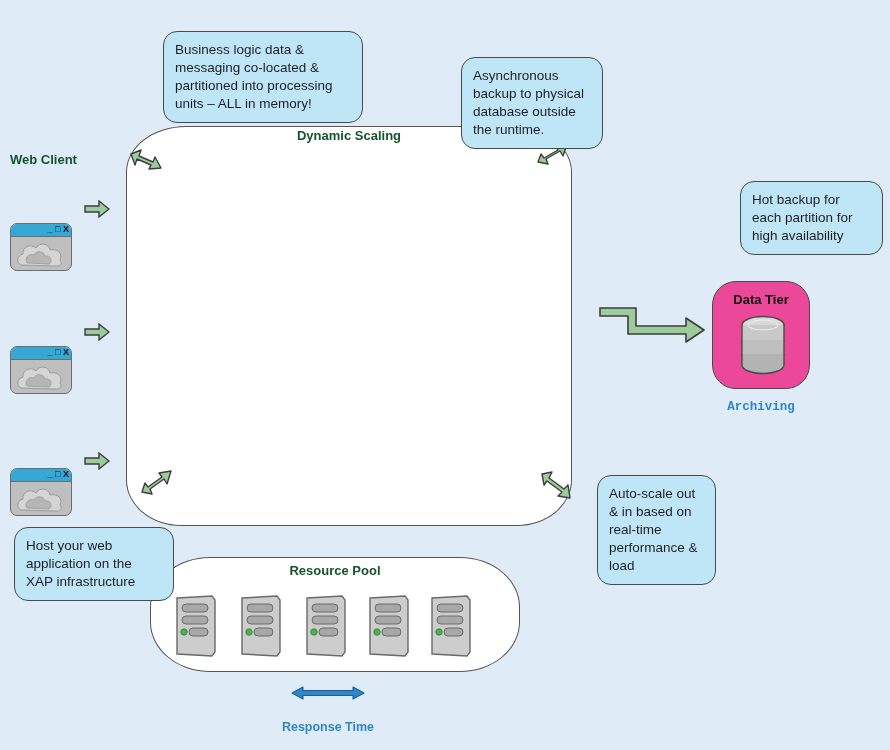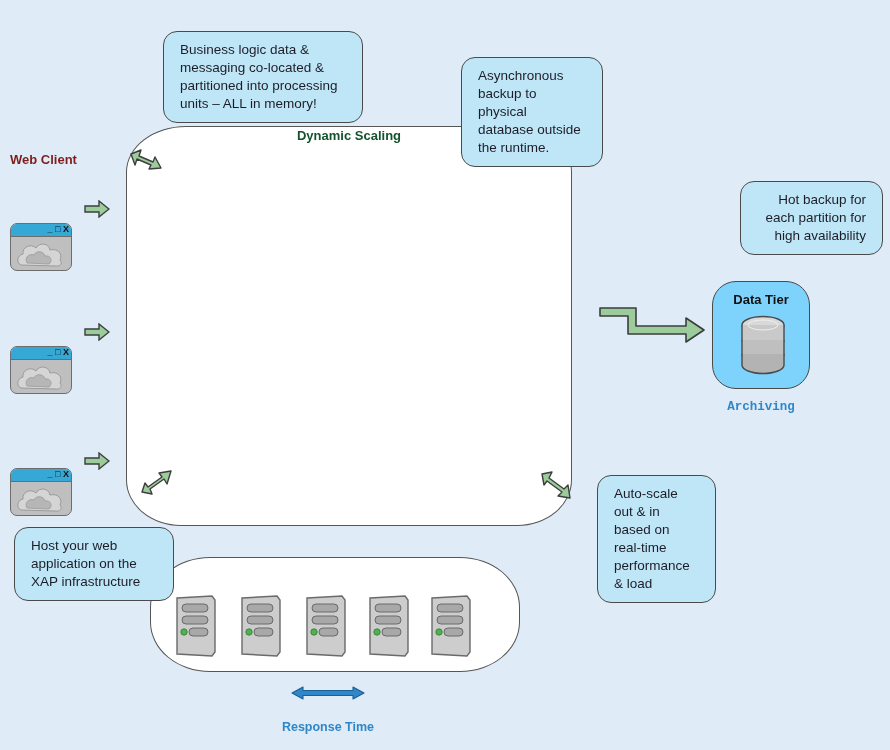--- a/index.html
+++ b/index.html
@@ -14,34 +14,34 @@
 
   
   .callout{
     position:absolute;
     background:#bfe6f7;
     border:1.6px solid #4a4a4a;
     border-radius:14px;
     color:#1d1d28;
     font-size:13.5px;
     line-height:18px;
-    padding:9px 16px;
+    padding:9px 11px;
     box-sizing:border-box;
     z-index:40;
   }
   .callout .tail{
     position:absolute;
     width:0;height:0;
     z-index:41;
   }
 
   
   .card{
     position:absolute;
-    background:#7dd3fc;
+    background:#ec4899;
     border:1.5px solid #4a4a4a;
     border-radius:22px;
     box-sizing:border-box;
   }
   .card-title{
     position:absolute;
     left:0;right:0;
     text-align:center;
     font-weight:bold;
     font-size:12.5px;
@@ -91,21 +91,21 @@
   .browser .ctrls{
     position:absolute;right:3px;top:0px;height:12px;
     font-size:9px;line-height:12px;color:#111;font-weight:bold;
     letter-spacing:0px;
   }
   .browser .cloud{
     position:absolute;left:4px;top:15px;width:54px;height:30px;
   }
 
   .webclient-label{
-    position:absolute;font-weight:bold;font-size:13px;color:#7f1d1d;text-align:center;
+    position:absolute;font-weight:bold;font-size:13px;color:#14532d;text-align:center;
   }
 
   
   .garrow{position:absolute;}
   .blue-label{
     position:absolute;text-align:center;font-weight:bold;
     font-size:12.5px;color:#2f86c8;
   }
   .server{position:absolute;width:44px;height:64px;}
 </style>
@@ -300,20 +300,21 @@
       <ellipse cx="25" cy="11" rx="21" ry="8.5" fill="#d9d9d9" stroke="#4a4a4a" stroke-width="1.4"></ellipse>
       <path d="M4 11 V26 A21 8.5 0 0 0 46 26 V11" fill="#c9c9c9" stroke="#4a4a4a" stroke-width="1.4"></path>
       <path d="M4 26 V40 A21 8.5 0 0 0 46 40 V26" fill="#bfbfbf" stroke="#4a4a4a" stroke-width="1.4"></path>
       <path d="M4 40 V51 A21 8.5 0 0 0 46 51 V40" fill="#b3b3b3" stroke="#4a4a4a" stroke-width="1.4"></path>
       <ellipse cx="25" cy="11" rx="15" ry="5" fill="none" stroke="#efefef" stroke-width="1"></ellipse>
     </svg>
   </div>
   <div class="blue-label" style="left:712px;width:98px;top:400px;font-family:Liberation Mono, monospace;">Archiving</div>
 
   <div class="outer" id="resource-pool"></div>
+  <div class="outer-title" style="left:150px;width:370px;top:563px;z-index:8;">Resource Pool</div>
 
   <svg class="server" style="left:174px;top:594px;z-index:8;" viewBox="0 0 44 64">
     <path d="M3 4 L38 2 L41 6 V58 L38 62 L3 60 Z" fill="#cdcdcd" stroke="#6a6a6a" stroke-width="1.4"></path>
     <rect x="8" y="10" width="26" height="8" rx="4" fill="#a8a8a8" stroke="#6a6a6a" stroke-width="1"></rect>
     <rect x="8" y="22" width="26" height="8" rx="4" fill="#a8a8a8" stroke="#6a6a6a" stroke-width="1"></rect>
     <rect x="15" y="34" width="19" height="8" rx="4" fill="#a8a8a8" stroke="#6a6a6a" stroke-width="1"></rect>
     <circle cx="10" cy="38" r="3.2" fill="#4fb24f" stroke="#2e7a2e" stroke-width="0.8"></circle>
   </svg>
   <svg class="server" style="left:239px;top:594px;z-index:8;" viewBox="0 0 44 64">
     <path d="M3 4 L38 2 L41 6 V58 L38 62 L3 60 Z" fill="#cdcdcd" stroke="#6a6a6a" stroke-width="1.4"></path>
@@ -356,21 +357,21 @@
     </svg>
   </div>
 
   <div class="callout" style="left:461px;top:57px;width:142px;">
     <span>Asynchronous backup to physical database outside the runtime.</span>
     <svg class="tail" style="left:8px;top:76px;" width="40" height="105" viewBox="0 0 40 105">
       <path d="M6 2 L28 2 L2 104 Z" fill="#bfe6f7" stroke="#4a4a4a" stroke-width="1.6"></path>
     </svg>
   </div>
 
-  <div class="callout" style="left:740px;top:181px;width:143px;text-align:right;">
+  <div class="callout" style="left:740px;top:181px;width:143px;">
     <span>Hot backup for each partition for high availability</span>
     <svg class="tail" style="left:14px;top:62px;" width="40" height="50" viewBox="0 0 40 50">
       <path d="M8 2 L30 2 L4 48 Z" fill="#bfe6f7" stroke="#4a4a4a" stroke-width="1.6"></path>
     </svg>
   </div>
 
   <div class="callout" style="left:597px;top:475px;width:119px;">
     <span>Auto-scale out &amp; in based on real-time performance &amp; load</span>
     <svg class="tail" style="left:-30px;top:14px;" width="34" height="34" viewBox="0 0 34 34">
       <path d="M33 3 L33 26 L1 17 Z" fill="#bfe6f7" stroke="#4a4a4a" stroke-width="1.6"></path>

